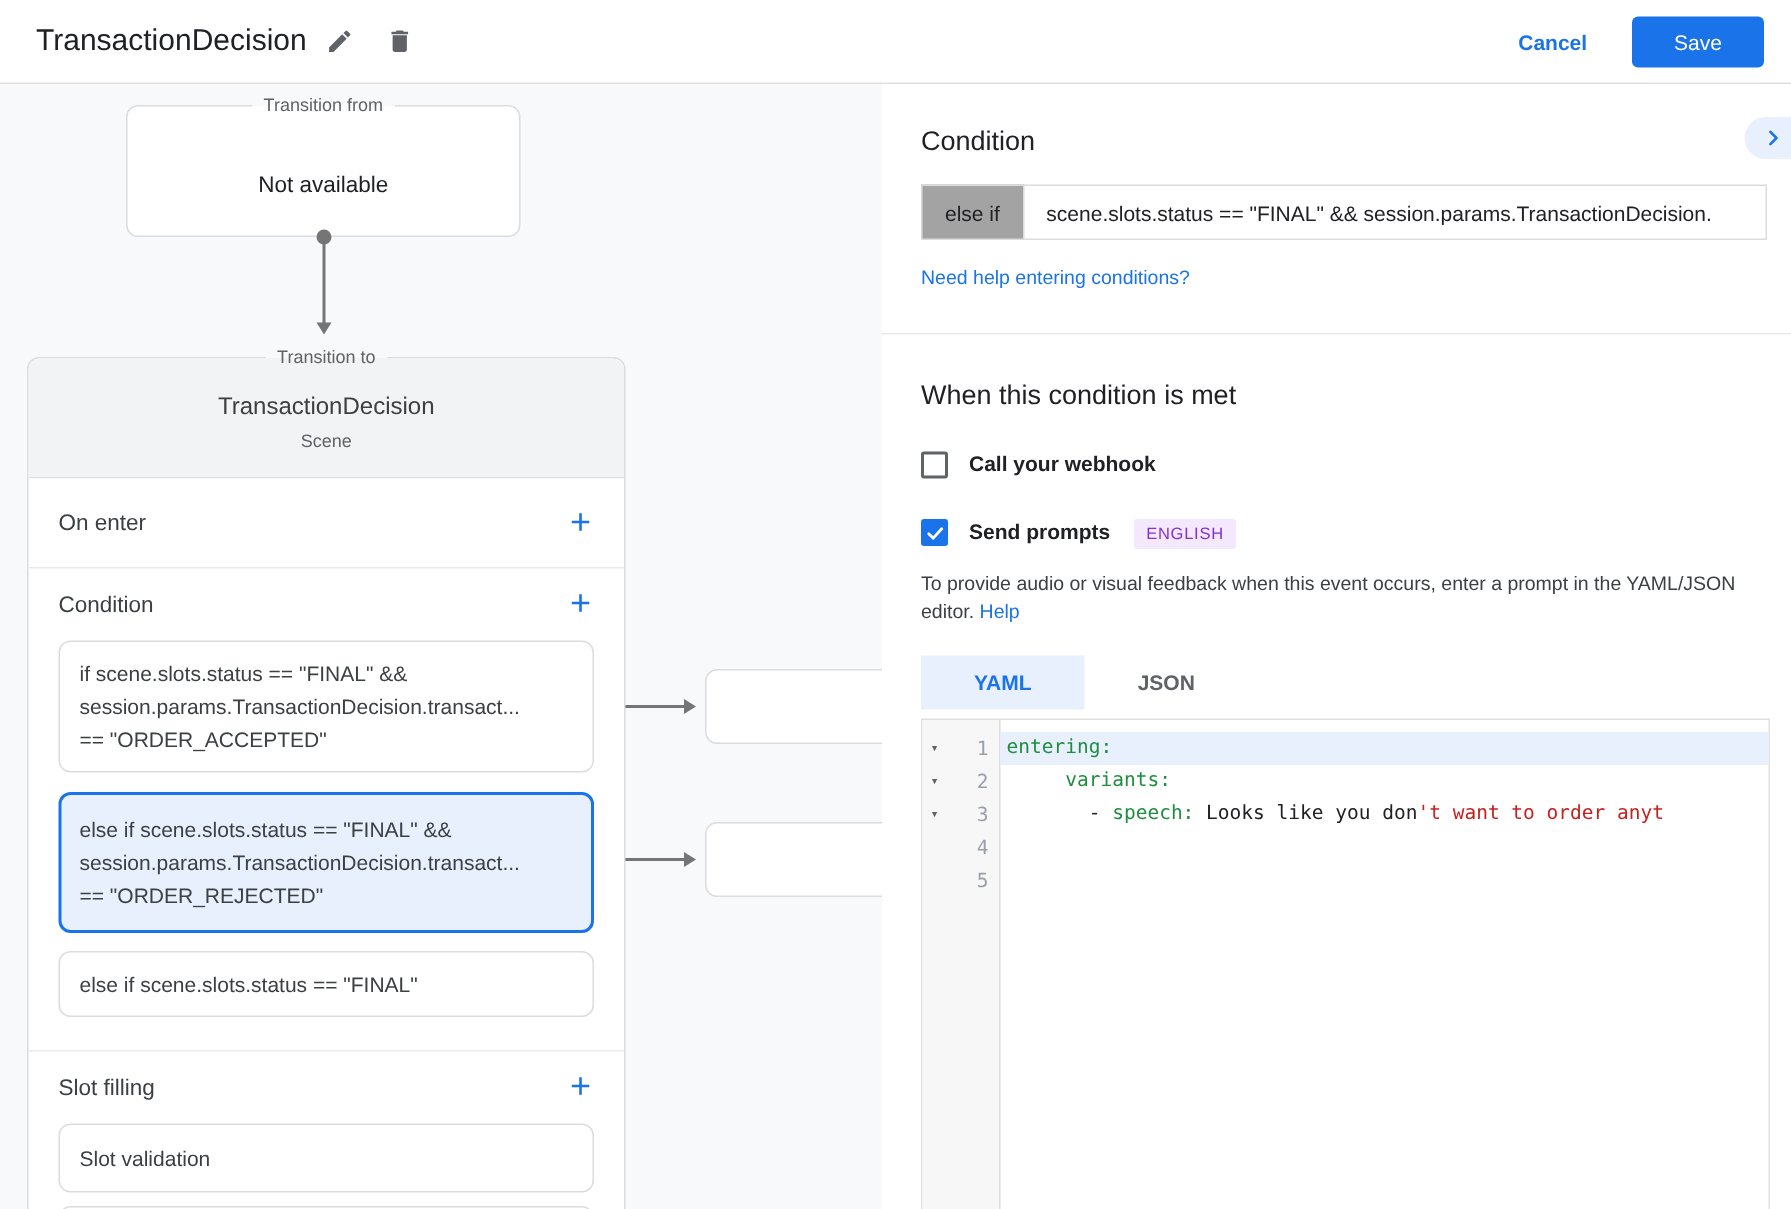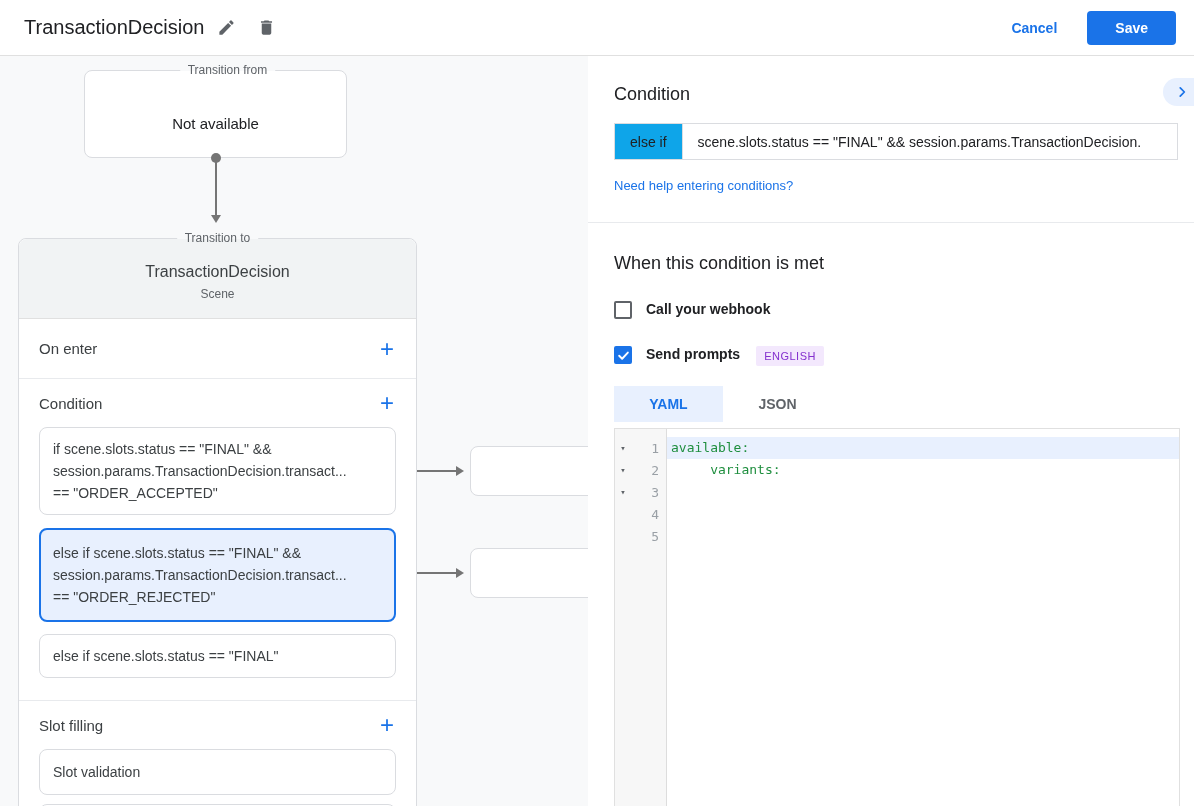--- a/index.html
+++ b/index.html
@@ -5,28 +5,28 @@
   * { margin:0; padding:0; box-sizing:border-box; }
   html,body { width:1194px; height:806px; font-family:"Liberation Sans", sans-serif; background:#fff; overflow:hidden; }
 
   
   .topbar { position:absolute; left:0; top:0; width:1194px; height:56px; background:#fff; border-bottom:1px solid #e0e0e0; display:flex; align-items:center; }
   .topbar-title { font-size:20px; color:#202124; margin-left:24px; }
   .icon-btn { width:36px; height:36px; border:none; background:transparent; display:flex; align-items:center; justify-content:center; cursor:pointer; margin-left:4px; }
   .icon-btn svg { fill:#5f6368; }
   .topbar-spacer { flex:1; }
   .btn-text { color:var(--accent); background:transparent; border:none; font-size:14px; font-weight:bold; padding:8px 18px; cursor:pointer; margin-right:12px; }
-  .btn-primary { background:var(--accent); color:#fff; border:none; border-radius:4px; font-size:14px; font-weight:bold; padding:9px 28px; cursor:pointer; margin-right:18px; }
+  .btn-primary { background:var(--accent); color:#fff; border:none; border-radius:4px; font-size:14px; font-weight:normal; padding:9px 28px; cursor:pointer; margin-right:18px; }
 
   
   .canvas { position:absolute; left:0; top:56px; width:588px; height:750px; background:#f8f9fa; overflow:hidden; }
   .legend-chip { position:absolute; top:-8px; left:50%; transform:translateX(-50%); font-size:12px; color:#5f6368; padding:0 8px; white-space:nowrap; }
 
   .from-box { position:absolute; left:84px; top:14px; width:263px; height:88px; background:#fff; border:1px solid #dadce0; border-radius:8px; }
-  .from-box .legend-chip { background:linear-gradient(to bottom,#f8f9fa 55%,#ffffff 55%);margin-left:12px; }
+  .from-box .legend-chip { background:linear-gradient(to bottom,#f8f9fa 55%,#ffffff 55%); }
   .from-box-value { position:absolute; left:0; right:0; top:44px; text-align:center; font-size:15px; color:#202124; }
 
   .dot { position:absolute; width:10px; height:10px; border-radius:50%; background:#757575; }
   .vline { position:absolute; width:2px; background:#757575; }
   .hline { position:absolute; height:2px; background:#757575; }
   .arrow-down { position:absolute; width:0; height:0; border-left:5px solid transparent; border-right:5px solid transparent; border-top:8px solid #757575; }
   .arrow-right { position:absolute; width:0; height:0; border-top:5px solid transparent; border-bottom:5px solid transparent; border-left:8px solid #757575; }
   .target-box { position:absolute; width:128px; height:50px; background:#fff; border:1px solid #dadce0; border-radius:8px; }
 
   .scene-card { position:absolute; left:18px; top:182px; width:399px; height:660px; background:#fff; border:1px solid #dadce0; border-radius:8px; }
@@ -44,21 +44,21 @@
   .cond-item.selected { border:2px solid var(--accent); background:#e8f0fe; padding:12px 12px; margin-bottom:12px; }
   .cond-item:last-child { margin-bottom:0; }
   .slot-item { border:1px solid #dadce0; border-radius:8px; background:#fff; height:46px; display:flex; align-items:center; padding:0 13px; font-size:14px; color:#3c4043; margin-bottom:9px; cursor:pointer; }
 
   
   .panel { position:absolute; left:588px; top:56px; width:606px; height:750px; background:#fff; overflow:hidden; padding:0 16px 0 26px; }
   .panel-heading { font-size:18px; color:#202124; font-weight:normal; }
   .cond-heading { margin-top:28px; }
   .expand-btn { position:absolute; right:0; top:22px; width:31px; height:28px; background:#e8f0fe; border:none; border-radius:14px 0 0 14px; cursor:pointer; display:flex; align-items:center; justify-content:center; padding-left:6px; }
   .cond-row { display:flex; margin-top:18px; height:37px; }
-  .cond-op { background:#0ea5e9; border:1px solid #dadce0; font-size:14px; color:#202124; display:flex; align-items:center; padding:0 15px; white-space:nowrap; }
+  .cond-op { background:#a3a3a3; border:1px solid #dadce0; font-size:14px; color:#202124; display:flex; align-items:center; padding:0 15px; white-space:nowrap; }
   .cond-expr { flex:1; border:1px solid #dadce0; border-left:none; font-size:14px; color:#202124; padding:0 15px; outline:none; font-family:"Liberation Sans",sans-serif; }
   .link { color:var(--accent); font-size:13px; text-decoration:none; cursor:pointer; }
   .help-row { margin-top:16px; }
   .panel-divider { border:none; border-top:1px solid #e8eaed; margin:28px -16px 0 -26px; }
   .when-heading { margin-top:30px; }
 
   .check-row { display:flex; align-items:flex-start; margin-top:27px; }
   .checkbox { width:18px; height:18px; border:2px solid #5f6368; border-radius:2px; background:#fff; flex:none; cursor:pointer; display:flex; align-items:center; justify-content:center; }
   .checkbox.checked { background:var(--accent); border-color:var(--accent); }
   .check-label { font-size:14px; font-weight:bold; color:#202124; margin-left:14px; }
@@ -194,20 +194,21 @@
   <div class="check-row">
     <div class="checkbox checked" id="prompts-checkbox">
       <svg width="13" height="13" viewBox="0 0 24 24" fill="none" stroke="#ffffff" stroke-width="3.5" stroke-linecap="round" stroke-linejoin="round">
           <polyline points="4 12.5 9.5 18 20 6.5"></polyline>
         </svg>
     </div>
     <span class="check-label">Send prompts</span>
     <span class="lang-badge">ENGLISH</span>
   </div>
 
+  <p class="desc"><span>To provide audio or visual feedback when this event occurs, enter a prompt in the YAML/JSON editor.</span> <a class="link">Help</a></p>
 
   <div class="tabs" id="editor-tabs">
       <div class="tab active">YAML</div>
       <div class="tab">JSON</div>
     </div>
 
   <div class="editor">
     <div class="gutter" id="editor-gutter">
         <div class="gutter-row">
           <span class="fold">▾</span>
@@ -224,18 +225,19 @@
         <div class="gutter-row">
           <span class="fold"></span>
           <span class="lnum">4</span>
         </div>
         <div class="gutter-row">
           <span class="fold"></span>
           <span class="lnum">5</span>
         </div>
       </div>
     <div class="code" id="editor-code">
-        <div class="code-row active"><span class="tok-key">available:</span></div>
+        <div class="code-row active"><span class="tok-key">entering:</span></div>
         <div class="code-row"><span class="tok-plain">     </span><span class="tok-key">variants:</span></div>
+        <div class="code-row"><span class="tok-plain">       - </span><span class="tok-key">speech:</span><span class="tok-plain"> Looks like you don</span><span class="tok-string">'t want to order anyt</span></div>
         <div class="code-row"></div>
       </div>
   </div>
 </div>
 
 </body></html>

